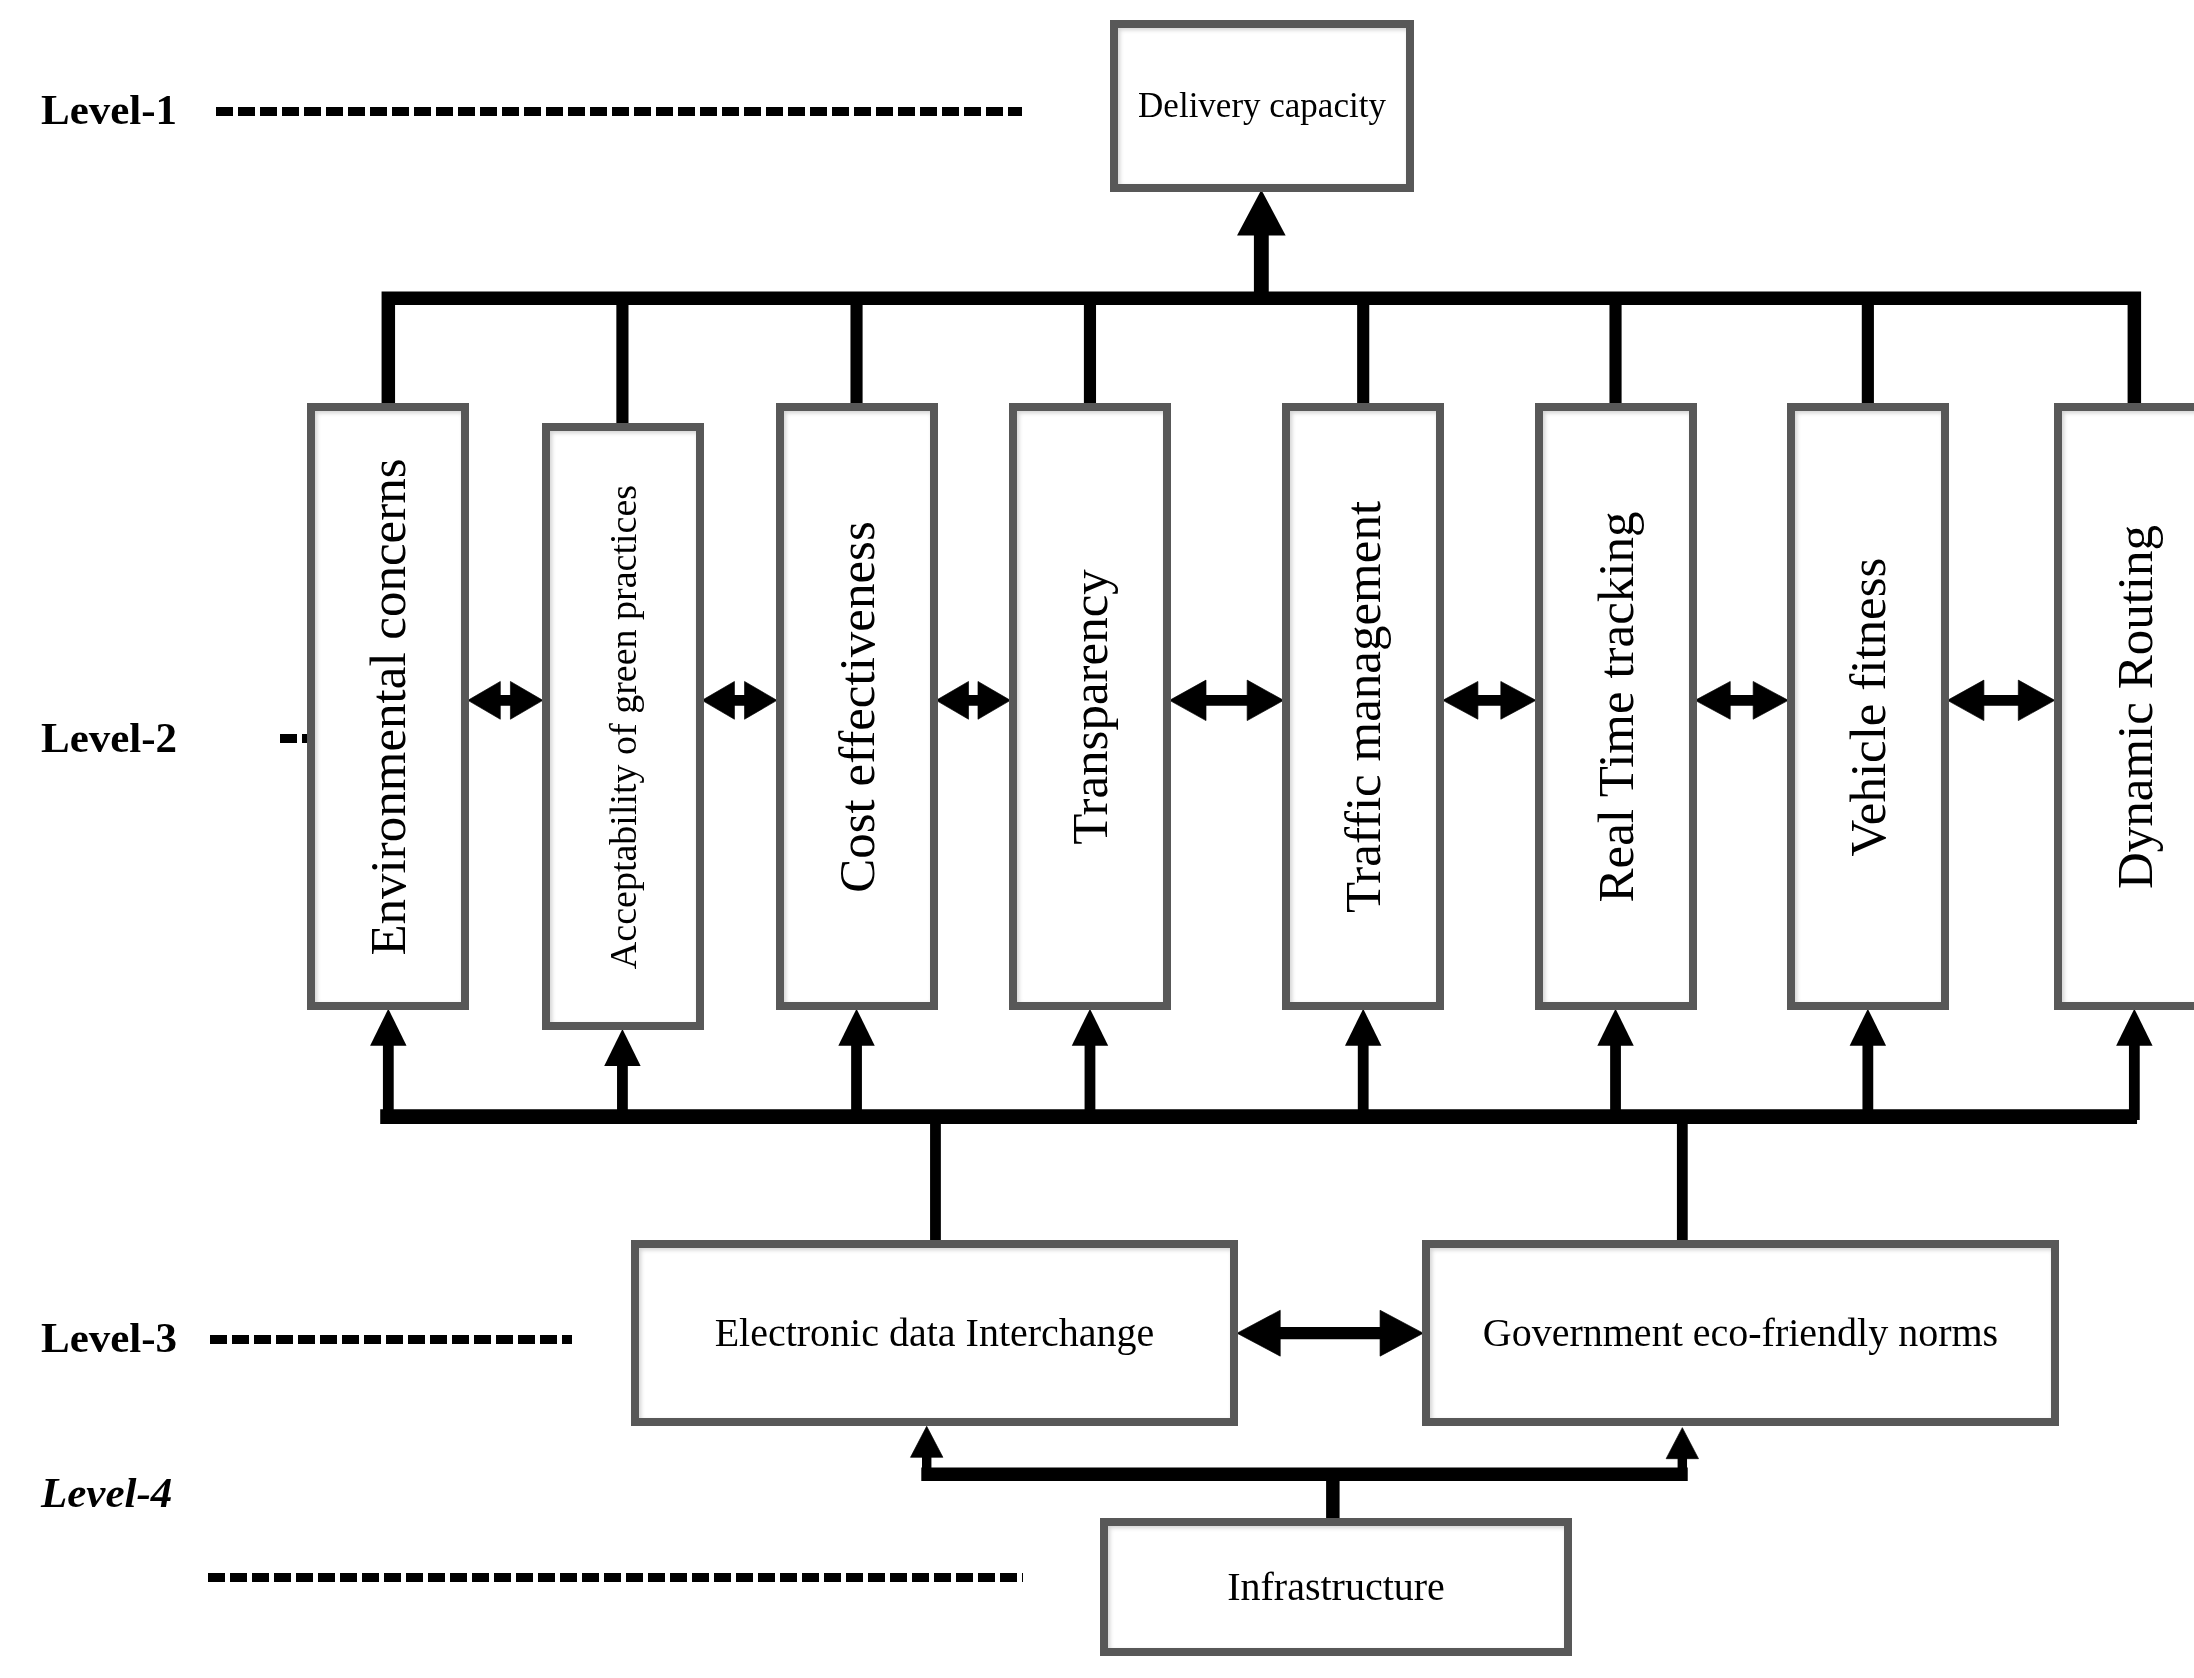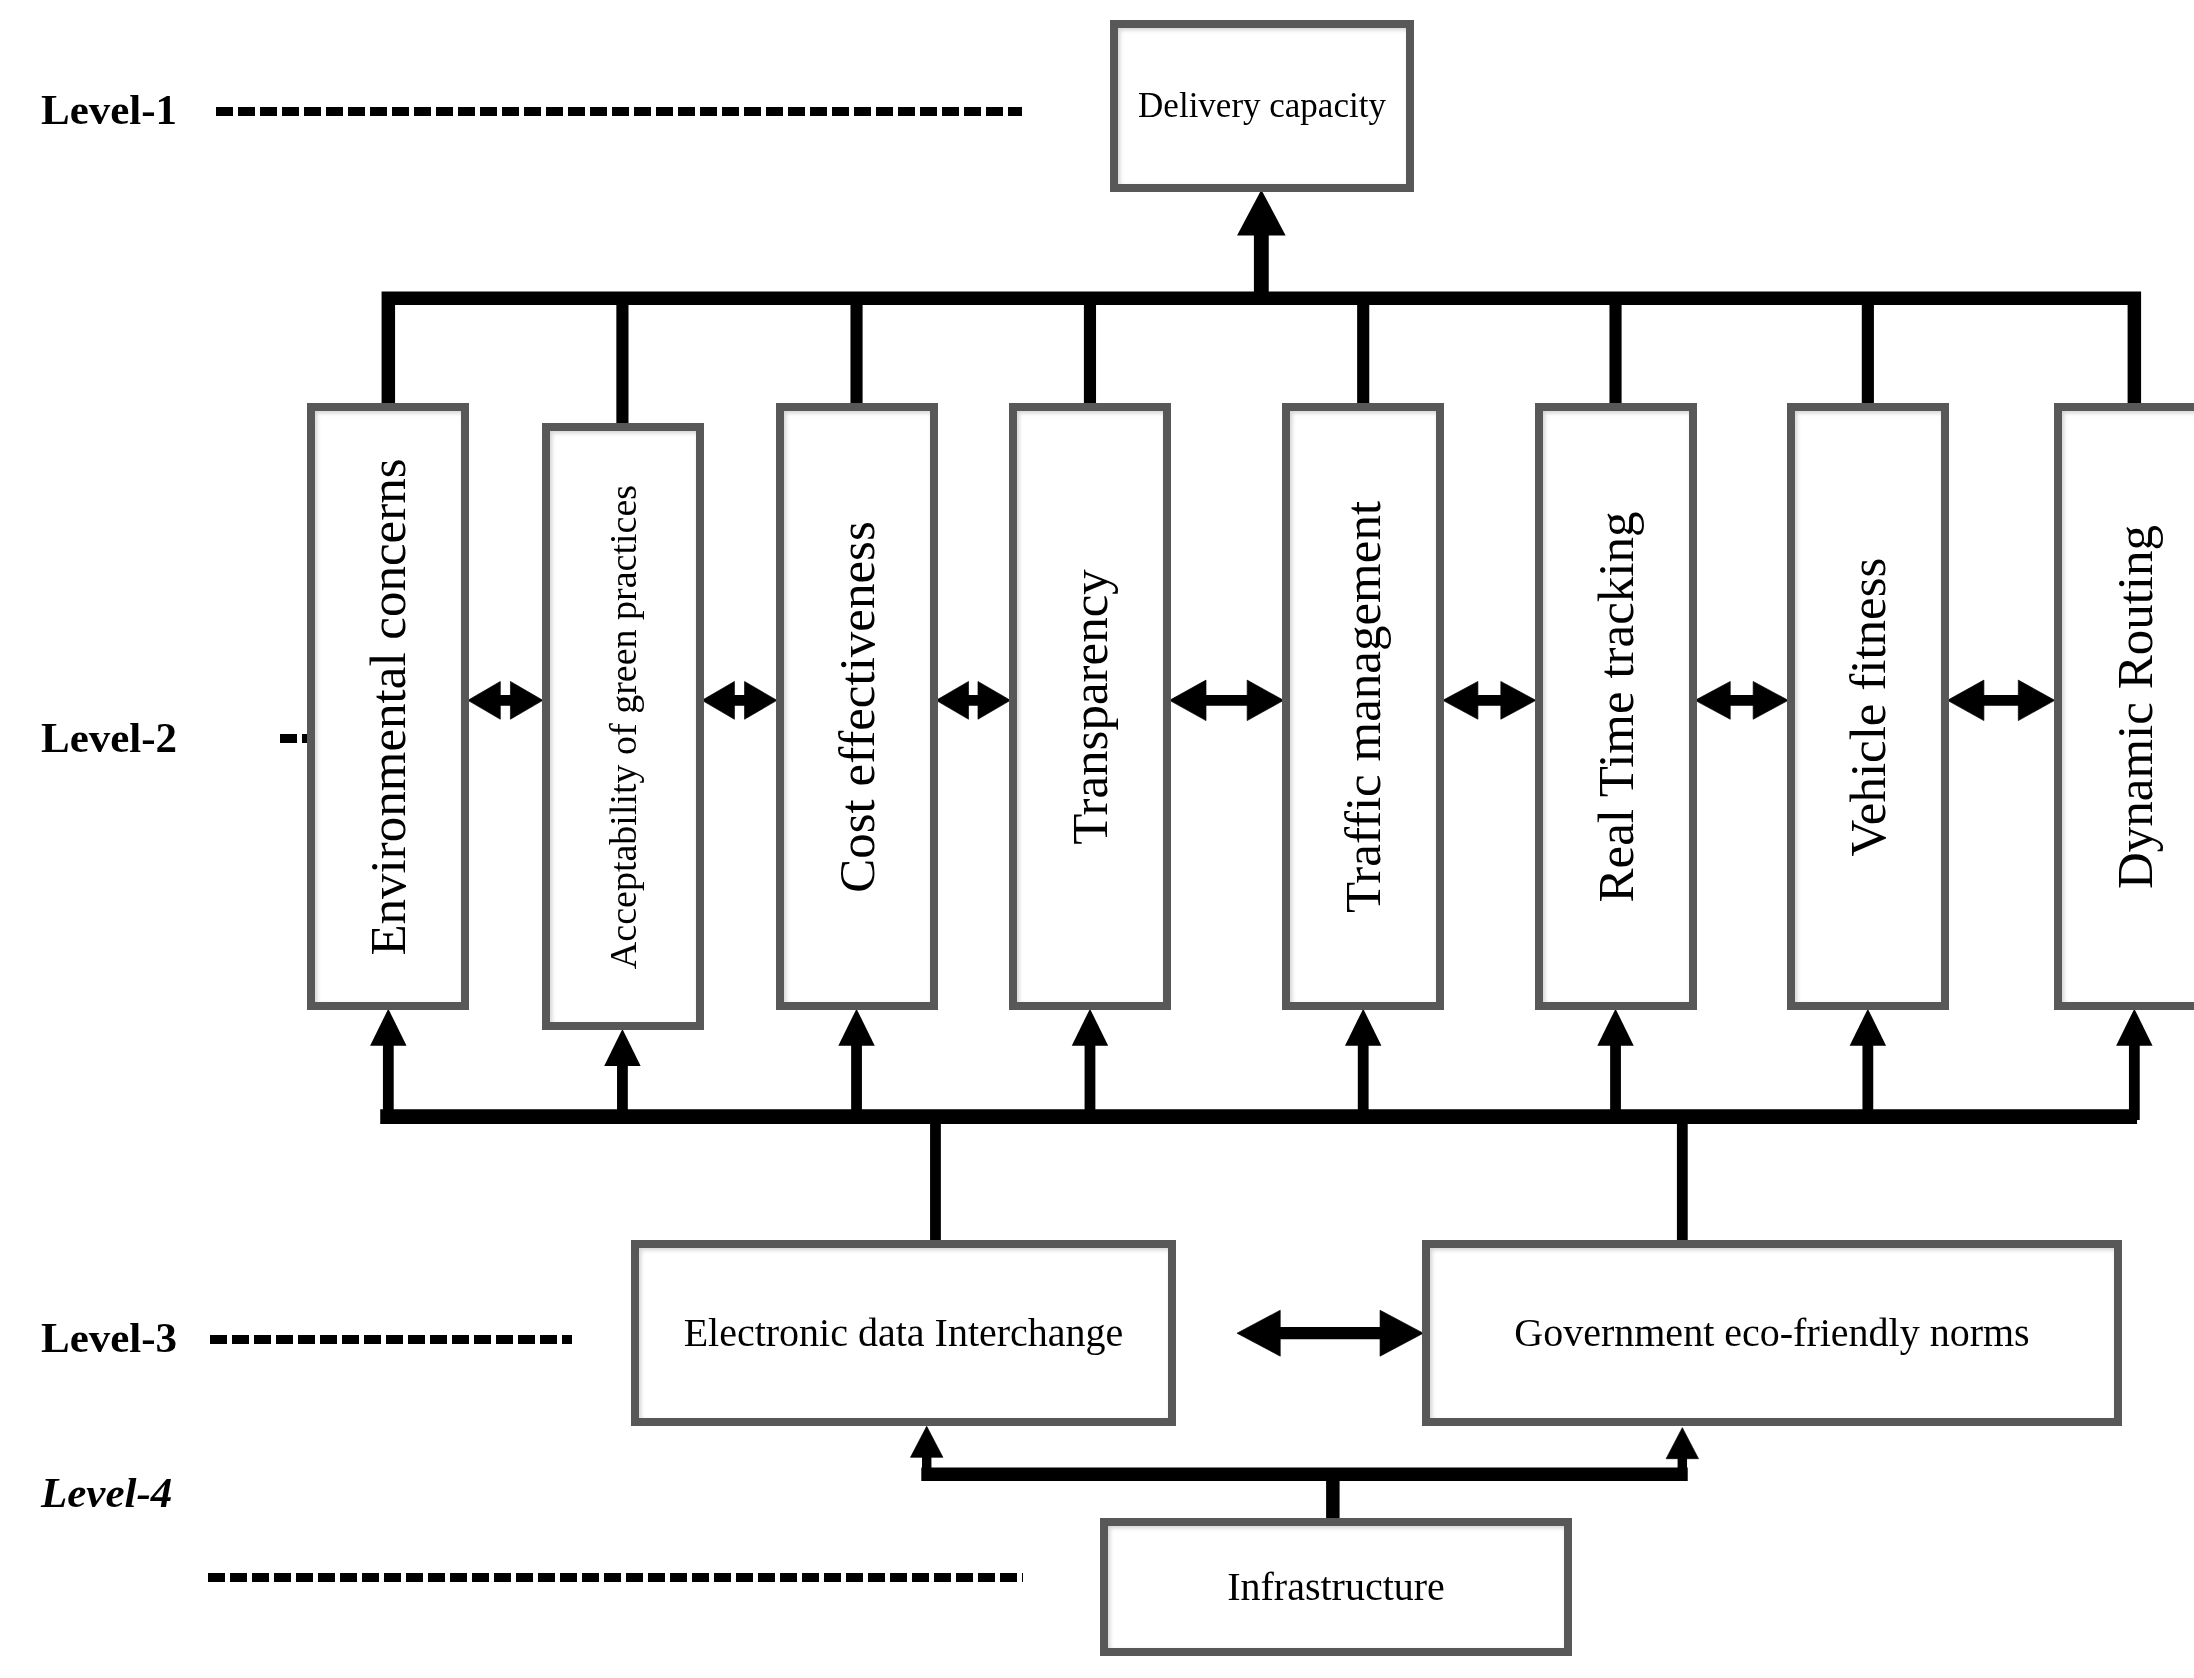--- a/index.html
+++ b/index.html
@@ -36,22 +36,22 @@
   #n-env{left:283px;}
   #n-acc{left:518px;top:423px;}
   #n-acc span{font-size:38px;}
   #n-cost{left:752px;}
   #n-tra{left:985px;}
   #n-traf{left:1258px;}
   #n-real{left:1511px;}
   #n-veh{left:1763px;}
   #n-dyn{left:2030px;}
   
-  #n-edi{left:607px;top:1240px;width:545px;height:186px;}
-  #n-gov{left:1398px;top:1240px;width:700px;height:186px;}
+  #n-edi{left:607px;top:1240px;width:607px;height:186px;}
+  #n-gov{left:1398px;top:1240px;width:637px;height:186px;}
   
   #n-infra{left:1076px;top:1518px;width:472px;height:138px;}
   
   .lvl{
     position:absolute;left:17px;
     font-size:43px;font-weight:bold;
     z-index:2;white-space:nowrap;
   }
   #lbl1{top:85px;}
   #lbl2{top:713px;text-align:right;}

